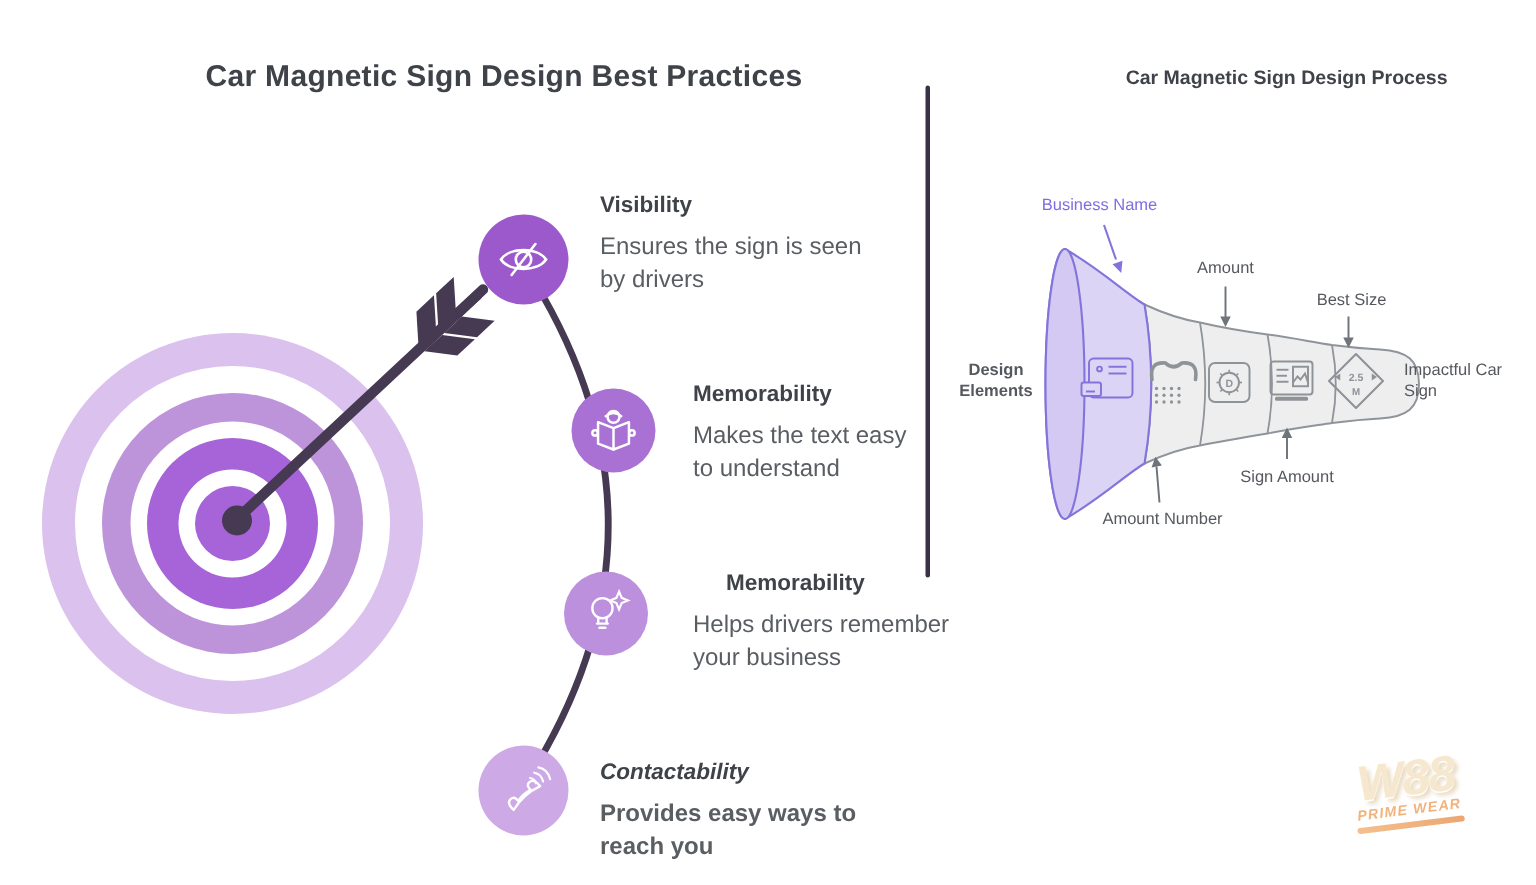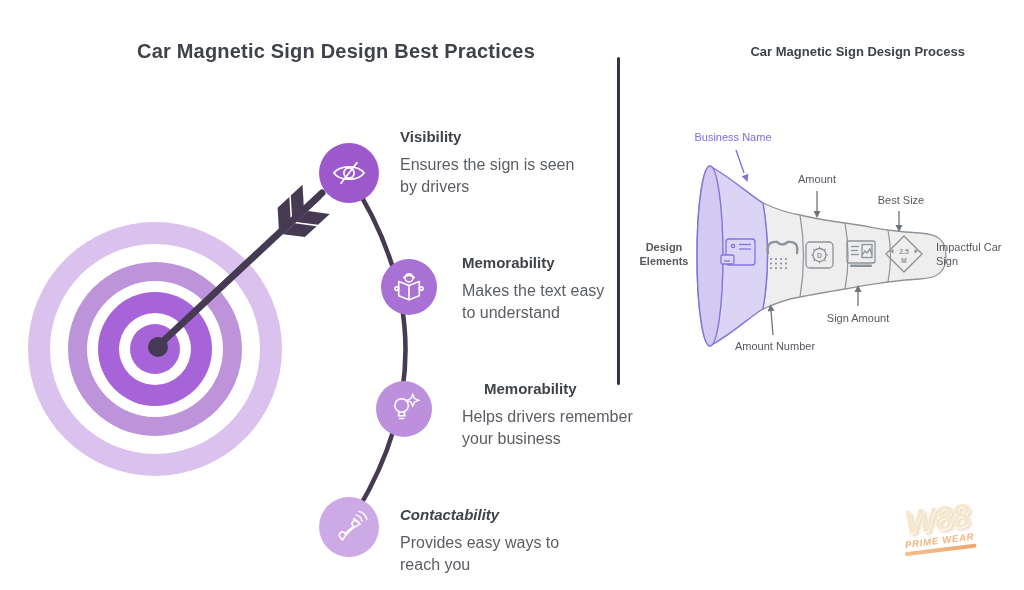--- a/index.html
+++ b/index.html
@@ -21,21 +21,21 @@
   .c2 { left:381px; top:259px; width:56px; height:56px; }
   .c3 { left:376px; top:381px; width:56px; height:56px; }
   .c4 { left:319px; top:497px; width:60px; height:60px; }
   .item-circle svg { width:38px; height:38px; }
 
   .item-title { position:absolute; font-size:15px; font-weight:bold; color:#3F4349; }
   .item-desc  { position:absolute; font-size:16px; color:#5A5E63; line-height:1.4; }
   .t1 { left:400px; top:128px;text-align:right; } .d1 { left:400px; top:154px; width:178px; }
   .t2 { left:462px; top:254px; } .d2 { left:462px; top:280px; width:152px; }
   .t3 { left:484px; top:380px; } .d3 { left:462px; top:406px; width:182px; }
-  .t4 { left:400px; top:506px;font-style:italic; } .d4 { left:400px; top:532px; width:172px; }
+  .t4 { left:400px; top:506px;font-style:italic; } .d4 { left:400px; top:532px; width:172px;font-weight:bold; }
 
   .f-label { position:absolute; font-size:11px; color:#55585E; text-align:center; white-space:pre-line; line-height:1.3; }
   .lbl-business { left:683px; top:130px; width:100px; color:#7D6DE2; }
   .lbl-colors   { left:787px; top:172px; width:60px; }
   .lbl-signsize { left:869px; top:193px; width:64px; }
   .lbl-design   { left:628px; top:240px; width:72px;font-weight:bold; }
   .lbl-impact   { left:936px; top:240px; width:92px; text-align:left; }
   .lbl-textamt  { left:816px; top:311px; width:84px; }
   .lbl-phone    { left:729px; top:339px; width:92px; }
 

